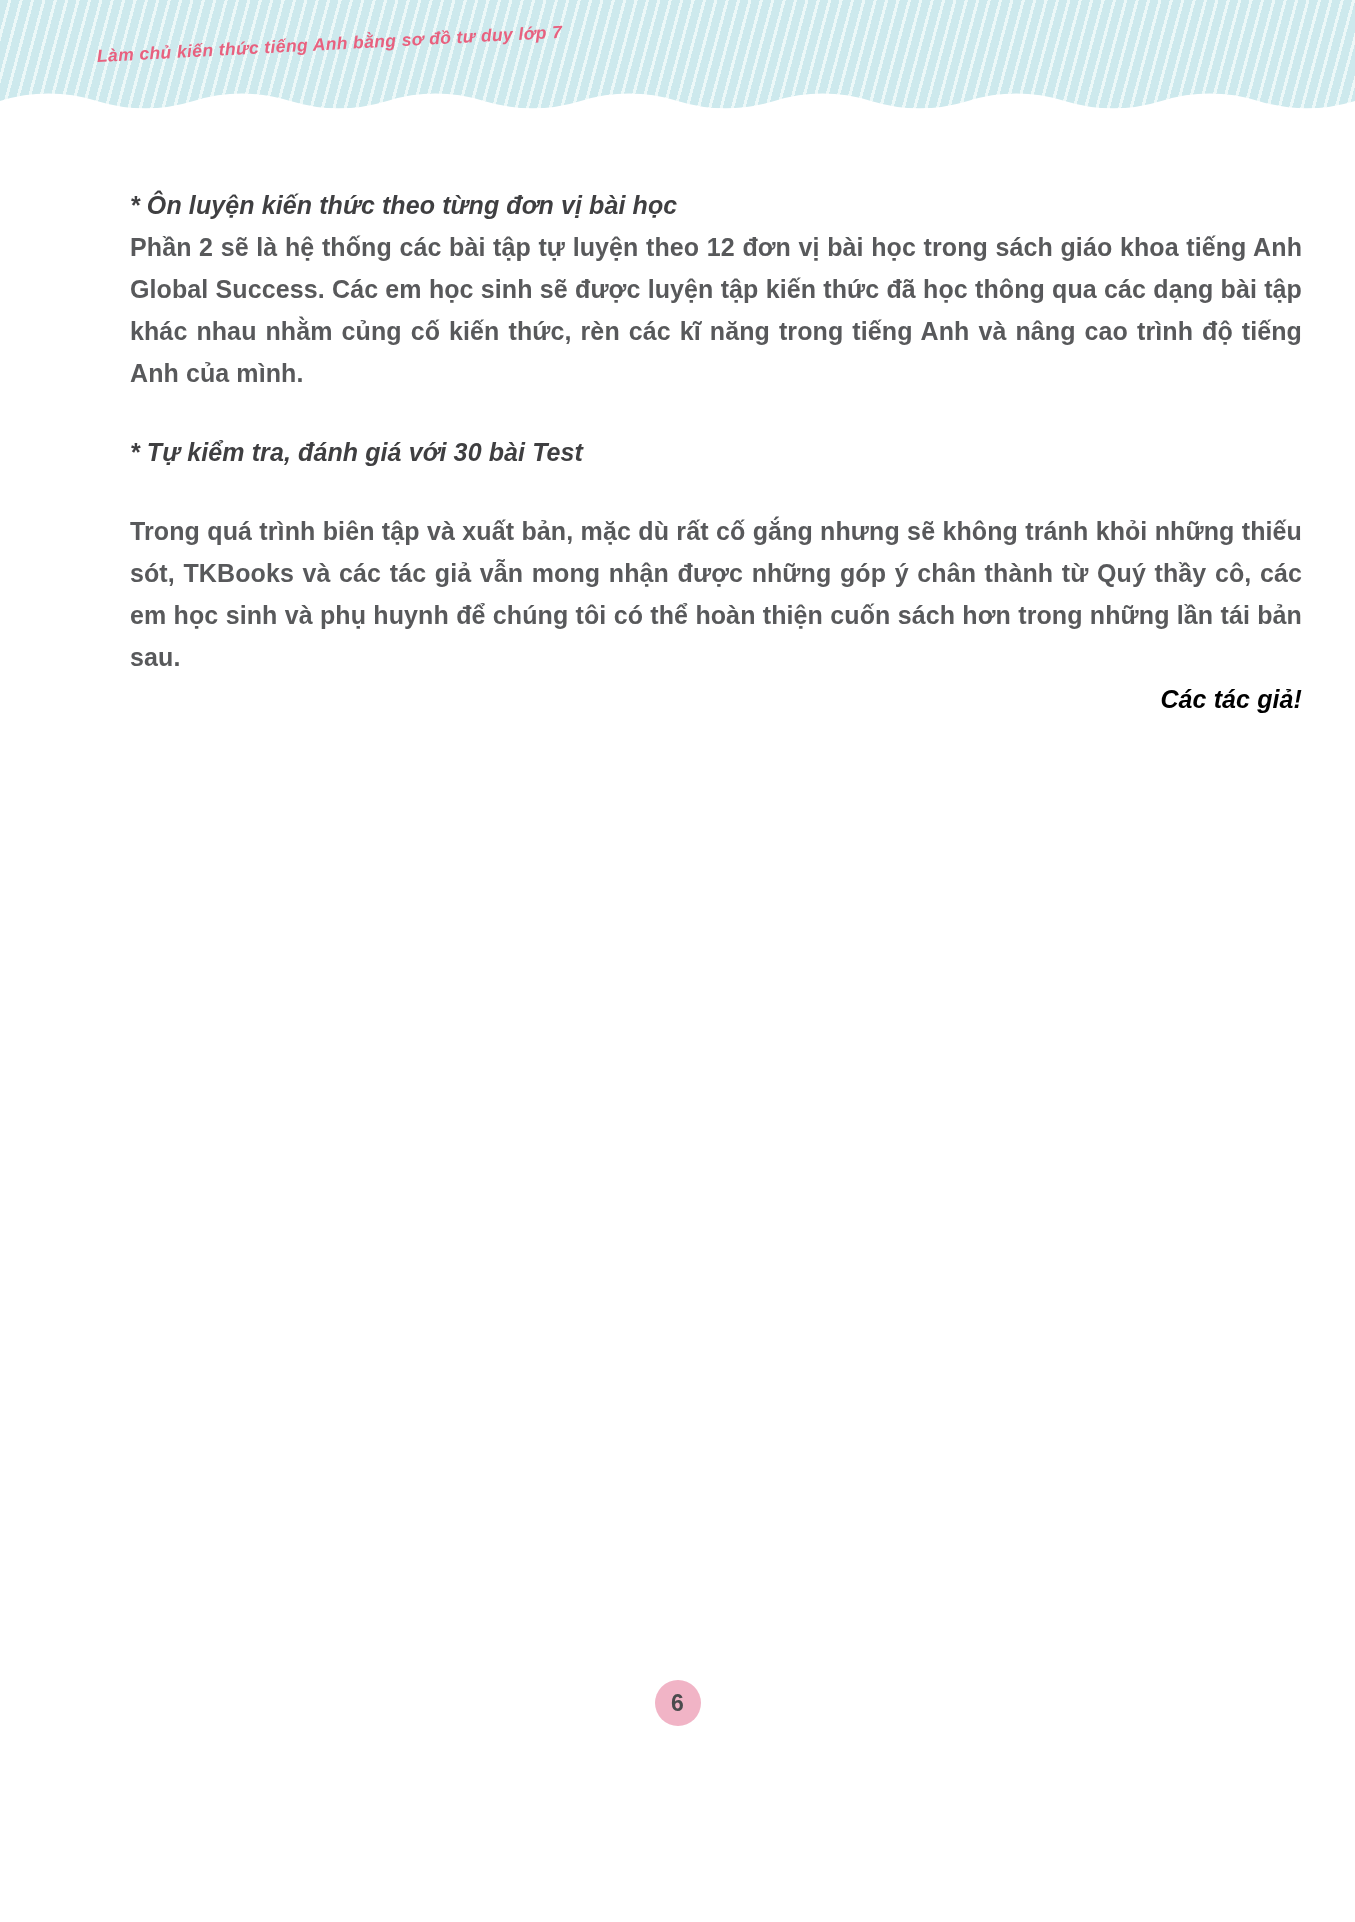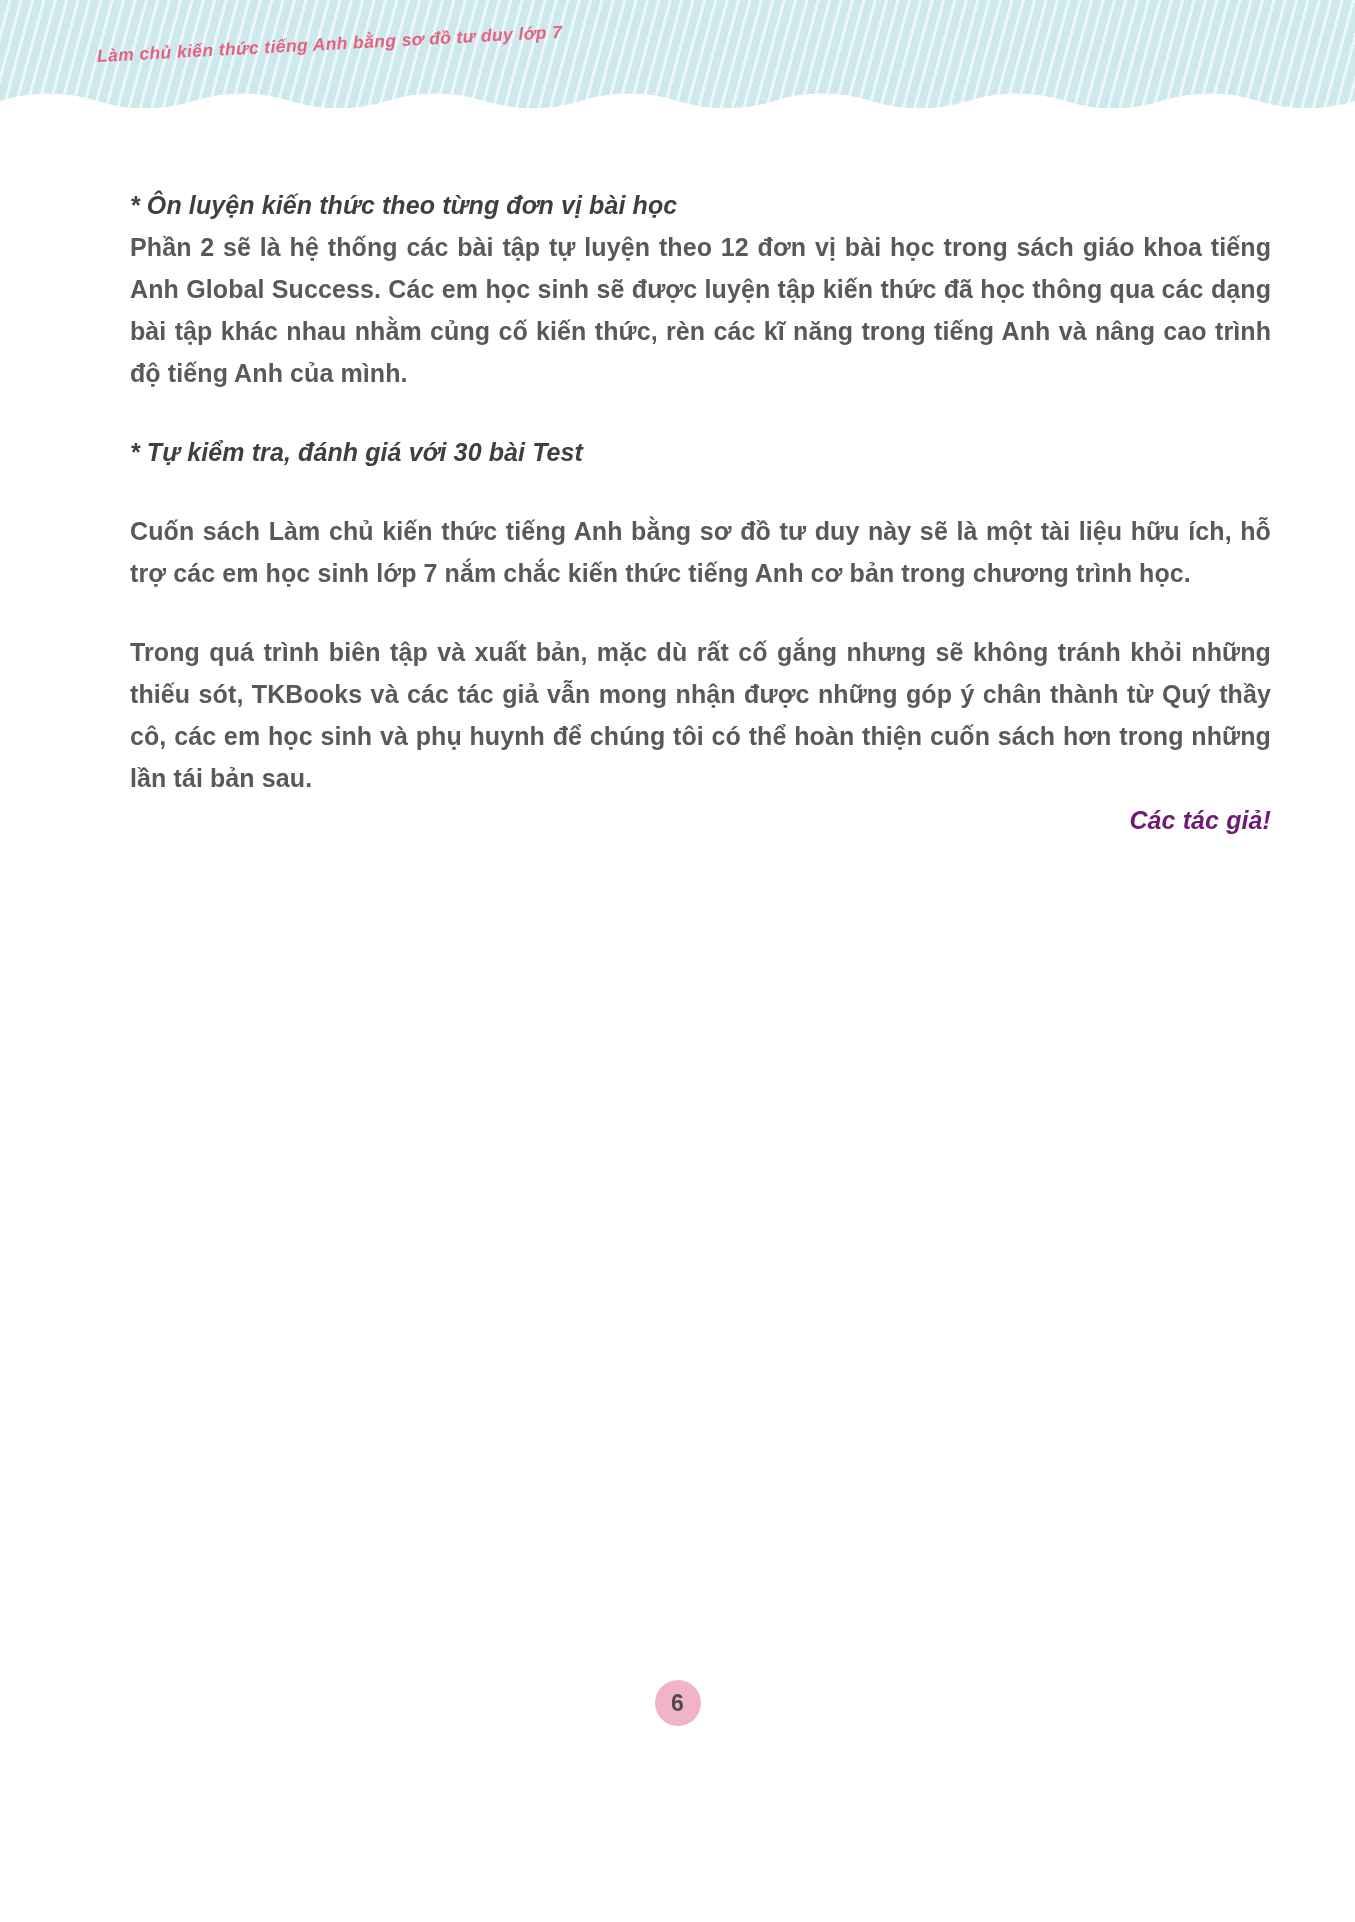--- a/index.html
+++ b/index.html
@@ -50,21 +50,21 @@
     color: #e8617f;
     font-size: 17.5px;
     font-weight: 700;
     font-style: italic;
     letter-spacing: 0.4px;
     white-space: nowrap;
   }
 
   
   .content {
-    margin: 0 84px 0 130px;
+    margin: 0 53px 0 130px;
     padding-top: 64px;
     color: #58595b;
     font-size: 25px;
     line-height: 42px;
     letter-spacing: 0.1px;
   }
   .content h3 {
     margin: 0;
     font-size: 25px;
     line-height: 42px;
@@ -78,21 +78,21 @@
     text-justify: inter-word;
     font-weight: bold;
   }
   .content .gap {
     margin-top: 37px;
   }
   .signature {
     text-align: right !important;
     font-weight: 700;
     font-style: italic;
-    color: #701a75;
+    color: #000000;
   }
 
   
   .page-number {
     position: absolute;
     top: 1680px;
     left: 50%;
     transform: translateX(-50%);
     width: 46px;
     height: 46px;
@@ -118,21 +118,20 @@
     </svg>
     <div class="band-title">Làm chủ kiến thức tiếng Anh bằng sơ đồ tư duy lớp 7</div>
   </header>
 
   <main class="content">
     <h3>* Ôn luyện kiến thức theo từng đơn vị bài học</h3>
     <p>Phần 2 sẽ là hệ thống các bài tập tự luyện theo 12 đơn vị bài học trong sách giáo khoa tiếng Anh Global Success. Các em học sinh sẽ được luyện tập kiến thức đã học thông qua các dạng bài tập khác nhau nhằm củng cố kiến thức, rèn các kĩ năng trong tiếng Anh và nâng cao trình độ tiếng Anh của mình.</p>
 
     <h3 class="gap">* Tự kiểm tra, đánh giá với 30 bài Test</h3>
 
-    <p class="gap">Cuốn sách Làm chủ kiến thức tiếng Anh bằng sơ đồ tư duy này sẽ là một tài liệu hữu ích, hỗ trợ các em học sinh lớp 7 nắm chắc kiến thức tiếng Anh cơ bản trong chương trình học.</p>
 
     <p class="gap">Trong quá trình biên tập và xuất bản, mặc dù rất cố gắng nhưng sẽ không tránh khỏi những thiếu sót, TKBooks và các tác giả vẫn mong nhận được những góp ý chân thành từ Quý thầy cô, các em học sinh và phụ huynh để chúng tôi có thể hoàn thiện cuốn sách hơn trong những lần tái bản sau.</p>
 
     <p class="signature">Các tác giả!</p>
   </main>
 
   <div class="page-number">
     <span>6</span>
   </div>
 

